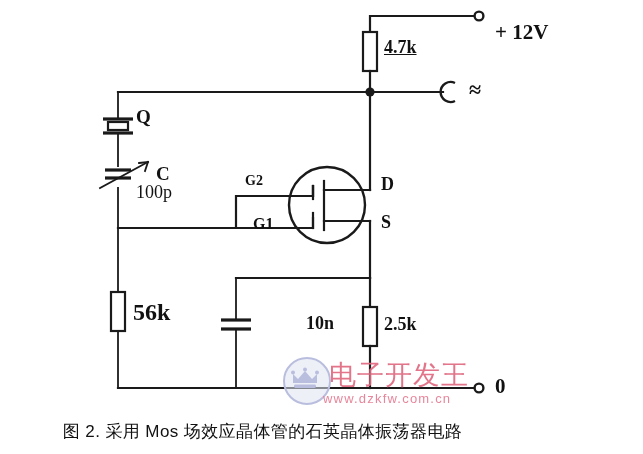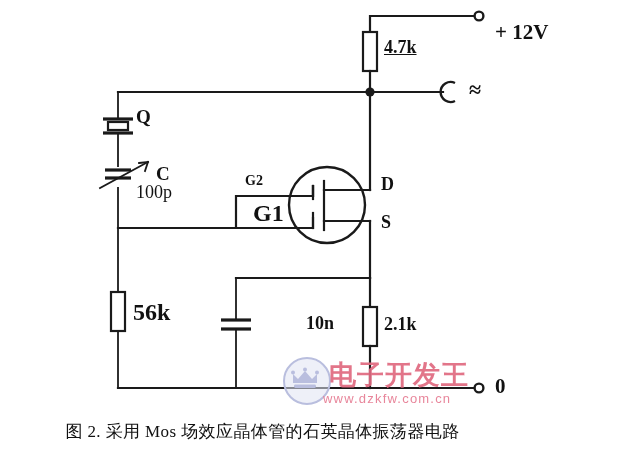--- a/index.html
+++ b/index.html
@@ -75,21 +75,21 @@
   }
   .lbl-bold {
     font-weight: bold;
   }
   .cap-text {
     position: absolute;
     left: 0;
     top: 420px;
     width: 525px;
     text-align: center;
-    font-family: Liberation Serif, serif;
+    font-family: Liberation Sans, sans-serif;
     font-size: 17px;
     color: #111111;
     letter-spacing: 0.4px;
   }
   
   #watermark {
     position: absolute;
     left: 283px;
     top: 355px;
     width: 210px;
@@ -112,21 +112,21 @@
     top: 12px;
     width: 28px;
     height: 22px;
   }
   #wm-cn {
     position: absolute;
     left: 46px;
     top: 2px;
     font-family: "DejaVu Serif", "Liberation Serif", serif;
     font-size: 27px;
-    font-weight: bold;
+    font-weight: normal;
     color: #e06a80;
     opacity: 0.92;
     letter-spacing: 1px;
     white-space: nowrap;
   }
   #wm-url {
     position: absolute;
     left: 40px;
     top: 36px;
     font-family: "Liberation Sans", sans-serif;
@@ -247,34 +247,34 @@
   <div class="lbl lbl-bold" style="left:495px; top:5px; font-size:21px;margin-top:17px;">+ 12V</div>
 
   <div class="lbl lbl-bold" style="left:469px; top:79px; font-size:22px;">≈</div>
 
   <div class="lbl lbl-bold" style="left:495px; top:376px; font-size:21px;">0</div>
 
   <div class="lbl lbl-bold" style="left:384px; top:38px; font-size:18px;text-decoration:underline;">4.7k</div>
 
   <div class="lbl lbl-bold" style="left:133px; top:300px; font-size:24px;">56k</div>
 
-  <div class="lbl lbl-bold" style="left:384px; top:315px; font-size:18px;">2.1k</div>
+  <div class="lbl lbl-bold" style="left:384px; top:315px; font-size:18px;">2.5k</div>
 
   <div class="lbl lbl-bold" style="left:136px; top:107px; font-size:19px;">Q</div>
 
 
   <div class="lbl lbl-bold" style="left:156px; top:164px; font-size:19px;">C</div>
 
   <div class="lbl" style="left:136px; top:183px; font-size:18px;">100p</div>
 
   <div class="lbl lbl-bold" style="left:258px; top:314px; font-size:18px;margin-left:48px;">10n</div>
 
   <div class="lbl lbl-bold" style="left:245px; top:174px; font-size:14px;">G2</div>
 
-  <div class="lbl lbl-bold" style="left:253px; top:201px; font-size:24px;">G1</div>
+  <div class="lbl lbl-bold" style="left:253px; top:216px; font-size:16px;">G1</div>
 
   <div class="lbl lbl-bold" style="left:381px; top:175px; font-size:18px;">D</div>
 
   <div class="lbl lbl-bold" style="left:381px; top:213px; font-size:18px;">S</div>
 
   <div id="watermark">
     <div id="wm-logo"></div>
     <svg id="wm-crown" viewBox="0 0 28 22">
       <path d="M2,16 L2,7 L7,12 L14,4 L21,12 L26,7 L26,16 Z" fill="#b9bede"></path>
       <rect x="3" y="17.5" width="22" height="3.5" rx="1.4" fill="#b9bede"></rect>

